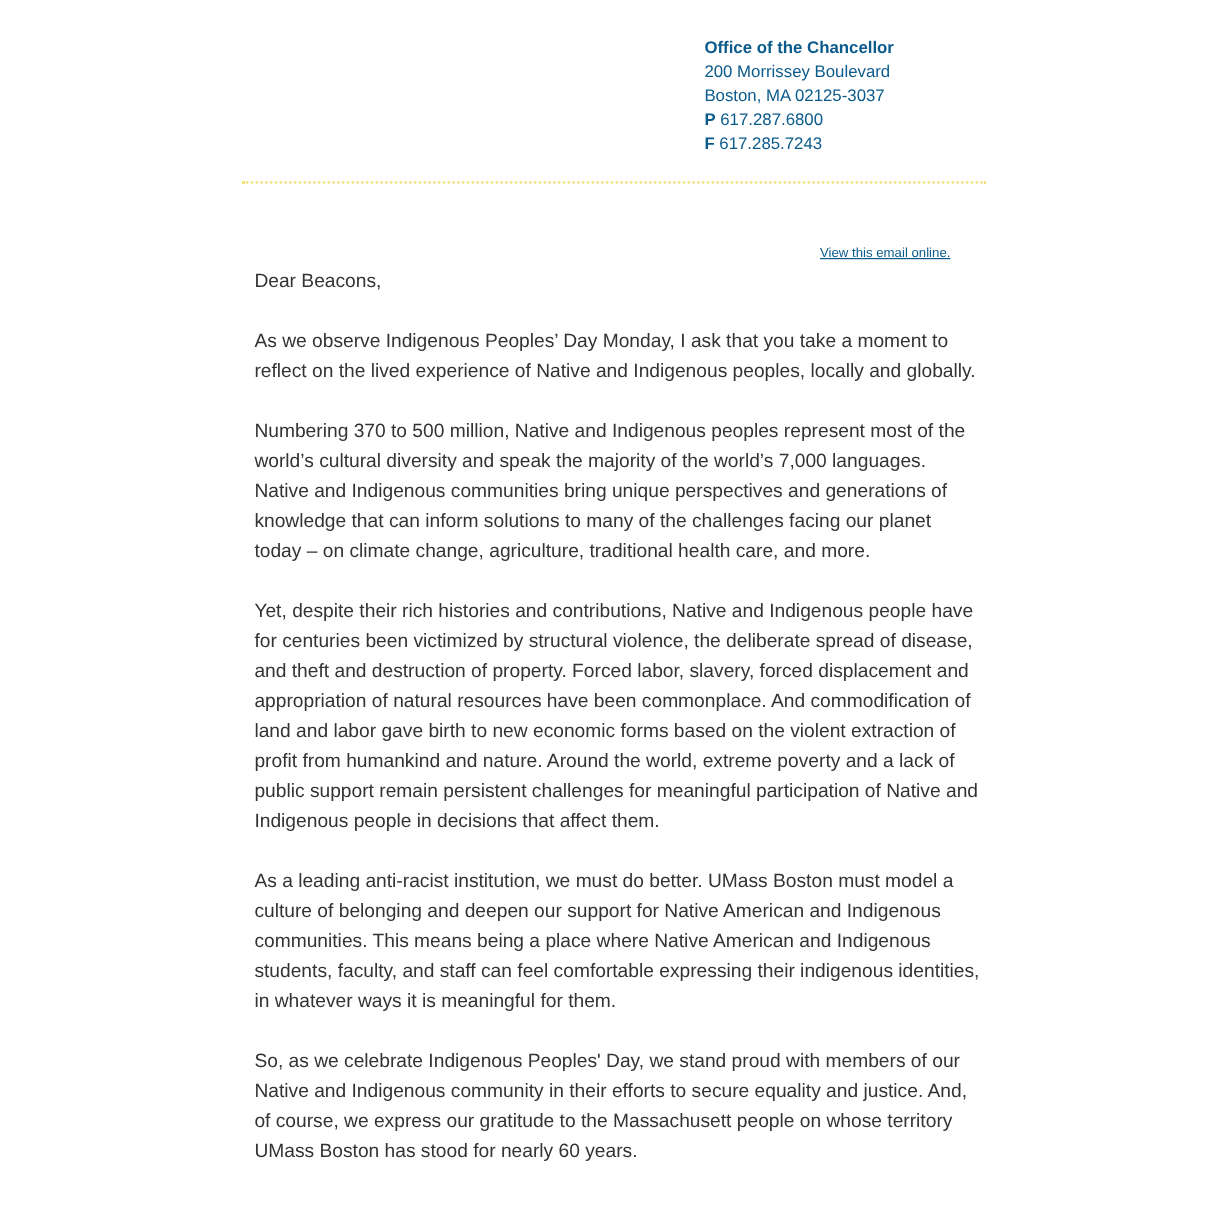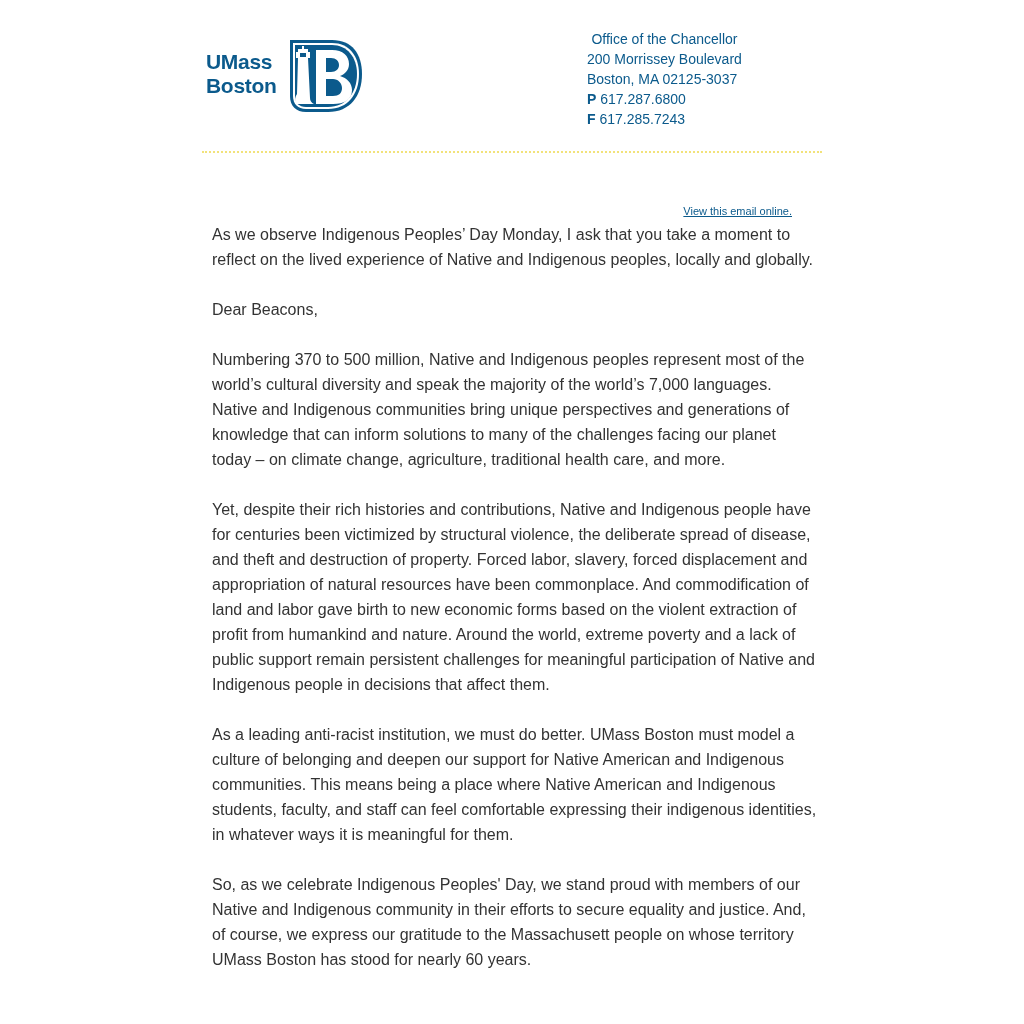--- a/index.html
+++ b/index.html
@@ -50,21 +50,21 @@
     }
     .address {
       position: absolute;
       left: 385px;
       top: 29px;
       color: #0b5a8c;
       font-size: 14px;
       line-height: 20px;
     }
     .address .title {
-      font-weight: normal;
+      font-weight: bold;
       text-align: center;
     }
     .address b {
       font-weight: bold;
     }
     .divider {
       position: absolute;
       left: 0;
       top: 151px;
       width: 620px;
@@ -91,37 +91,20 @@
     }
     .body-text p {
       margin: 0 0 25px 0;
     }
   </style>
 </head>
 <body>
 
 <div class="email">
   <div class="header">
-    <div class="logo">
-      <div class="logo-text">
-        <div>UMass</div>
-        <div>Boston</div>
-      </div>
-      <svg class="logo-mark" viewBox="0 0 76 76" xmlns="http://www.w3.org/2000/svg">
-
-        <path d="M2 2 H44 C64 2 74 16 74 36 C74 58 62 74 40 74 H18 C8 74 2 68 2 58 Z" fill="#0b5a8c"></path>
-        <path d="M5 5 H44 C61 5 71 18 71 36 C71 56 60 71 40 71 H18 C10 71 5 66 5 58 Z" fill="#ffffff"></path>
-        <path d="M7 7 H44 C59 7 69 19 69 36 C69 55 58 69 40 69 H18 C11 69 7 65 7 58 Z" fill="#0b5a8c"></path>
-
-        <path d="M14 8 L16 8 L16 11 L20 11 L20 14 L22 14 L22 20 L20 20 L22 60 Q22 64 26 66 L8 66 Q6 60 9 56 L10 20 L8 20 L8 14 L10 14 L10 11 L14 11 Z" fill="#ffffff"></path>
-        <rect x="12" y="15" width="6" height="4" fill="#0b5a8c"></rect>
-
-        <path d="M28 12 H44 C55 12 61 18 61 26 C61 32 57 36 52 38 C59 40 64 45 64 52 C64 62 56 66 45 66 H28 Z M38 20 V34 H43 C48 34 51 31 51 27 C51 23 48 20 43 20 Z M38 41 V58 H45 C51 58 54 55 54 50 C54 45 50 41 45 41 Z" fill="#ffffff"></path>
-      </svg>
-    </div>
 
     <div class="address">
       <div class="title">Office of the Chancellor</div>
       <div>200 Morrissey Boulevard</div>
       <div>Boston, MA 02125-3037</div>
       <div>
         <b>P</b>
         <span>617.287.6800</span>
       </div>
       <div>
@@ -129,20 +112,20 @@
         <span>617.285.7243</span>
       </div>
     </div>
 
     <div class="divider"></div>
   </div>
 
   <a class="view-online">View this email online.</a>
 
   <div class="body-text">
+    <p>Dear Beacons,</p>
     <p>As we observe Indigenous Peoples’ Day Monday, I ask that you take a moment to reflect on the lived experience of Native and Indigenous peoples, locally and globally.</p>
-    <p>Dear Beacons,</p>
     <p>Numbering 370 to 500 million, Native and Indigenous peoples represent most of the world’s cultural diversity and speak the majority of the world’s 7,000 languages. Native and Indigenous communities bring unique perspectives and generations of knowledge that can inform solutions to many of the challenges facing our planet today – on climate change, agriculture, traditional health care, and more.</p>
     <p>Yet, despite their rich histories and contributions, Native and Indigenous people have for centuries been victimized by structural violence, the deliberate spread of disease, and theft and destruction of property. Forced labor, slavery, forced displacement and appropriation of natural resources have been commonplace. And commodification of land and labor gave birth to new economic forms based on the violent extraction of profit from humankind and nature. Around the world, extreme poverty and a lack of public support remain persistent challenges for meaningful participation of Native and Indigenous people in decisions that affect them.</p>
     <p>As a leading anti-racist institution, we must do better. UMass Boston must model a culture of belonging and deepen our support for Native American and Indigenous communities. This means being a place where Native American and Indigenous students, faculty, and staff can feel comfortable expressing their indigenous identities, in whatever ways it is meaningful for them.</p>
     <p>So, as we celebrate Indigenous Peoples' Day, we stand proud with members of our Native and Indigenous community in their efforts to secure equality and justice. And, of course, we express our gratitude to the Massachusett people on whose territory UMass Boston has stood for nearly 60 years.</p>
   </div>
 </div>
 
 </body></html>

